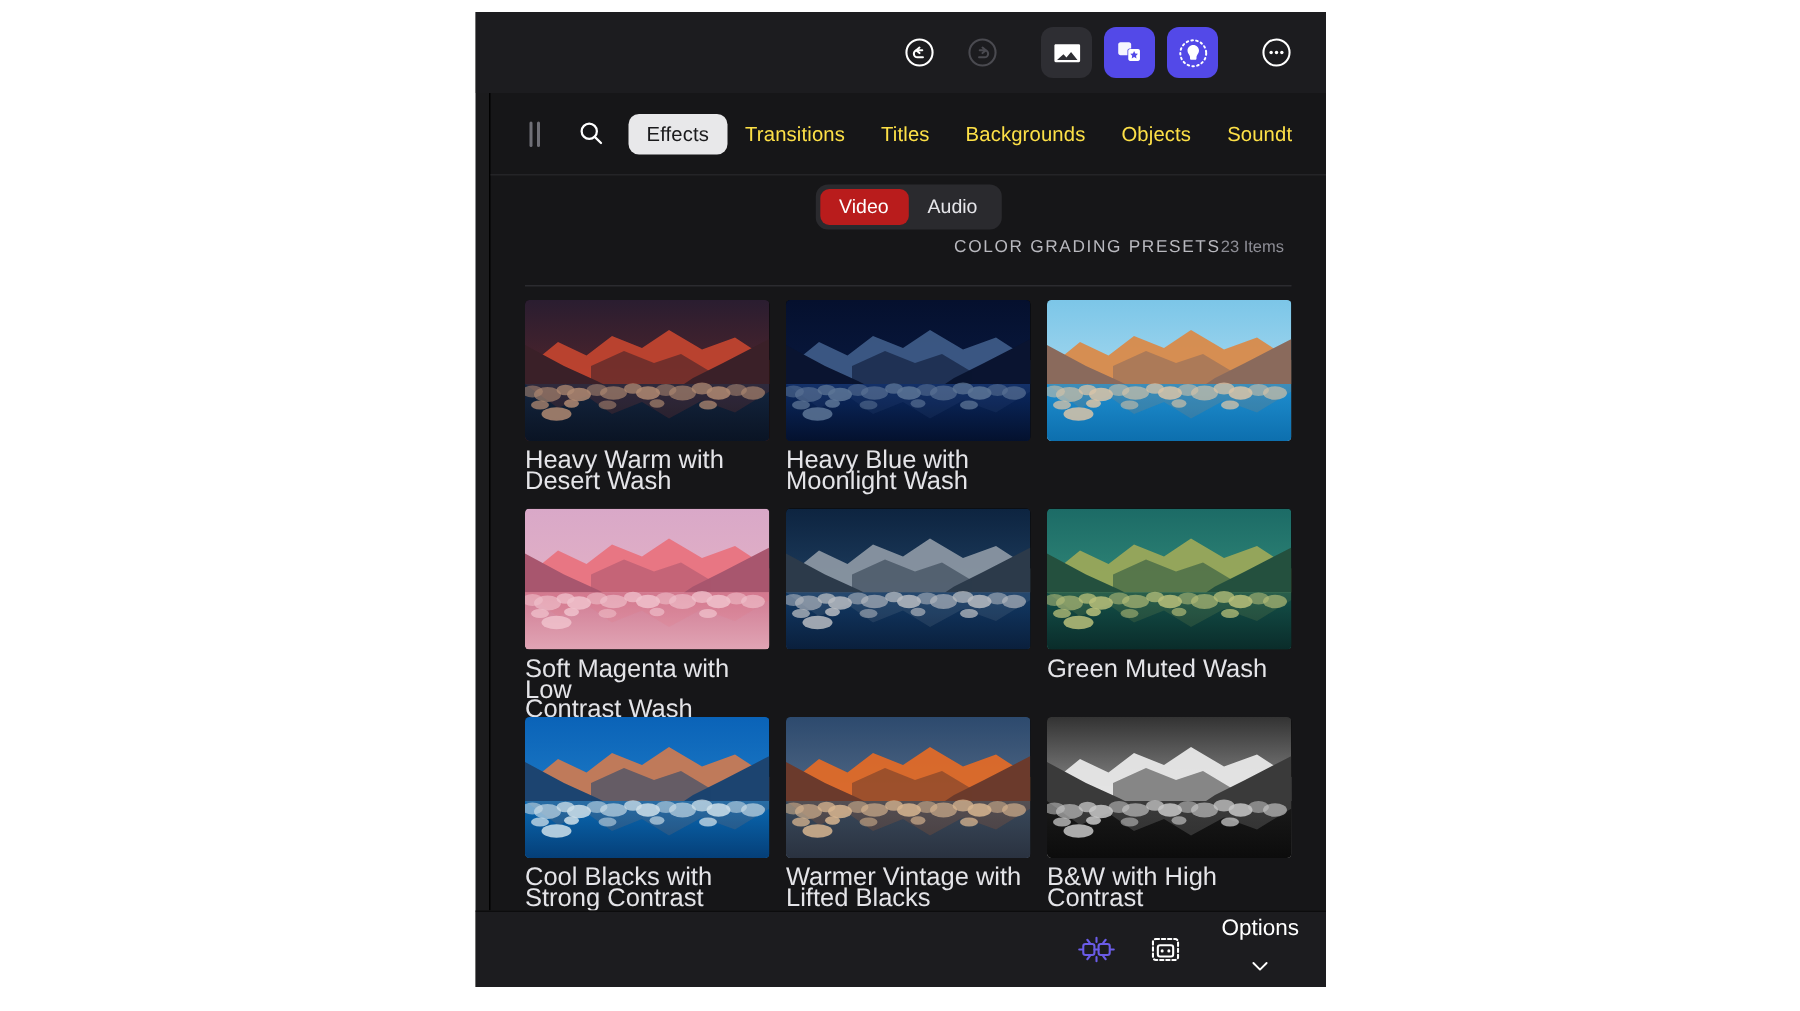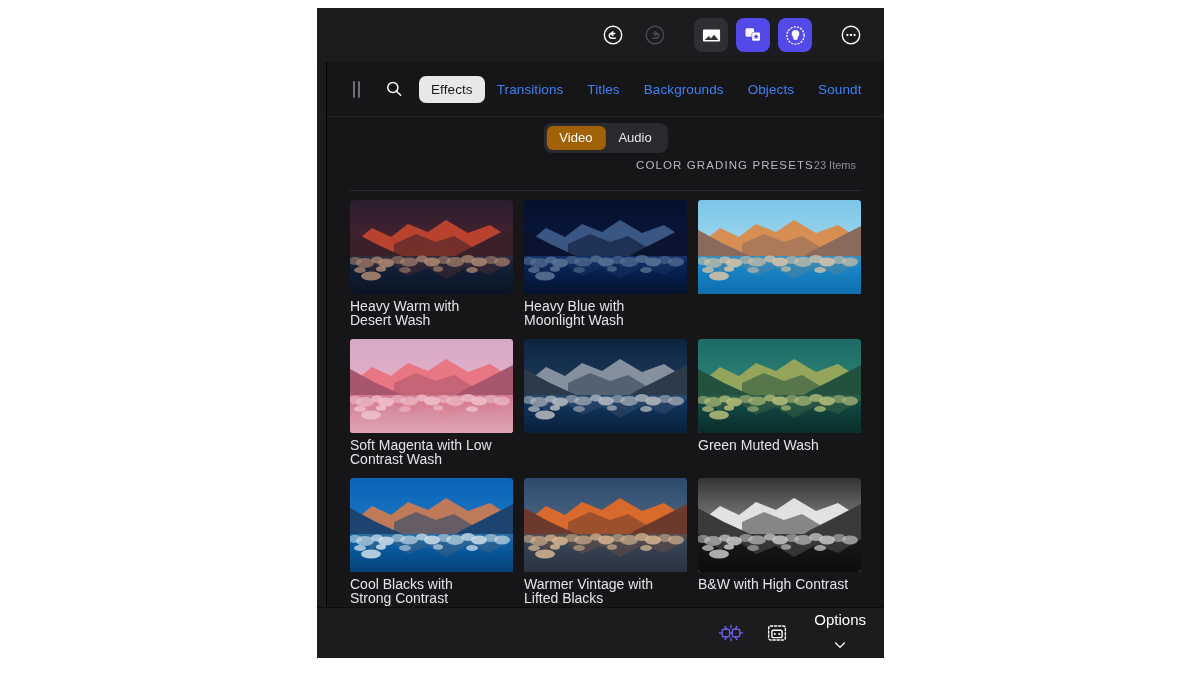--- a/index.html
+++ b/index.html
@@ -65,40 +65,40 @@
     flex: none;
   }
   .drag-handle i { display:block; width: 2px; height: 17px; background: #6f6f76; border-radius: 1px; }
   .search-btn {
     width: 30px; height: 30px; flex: none;
     display: flex; align-items: center; justify-content: center;
     color: #ffffff; margin-right: 10px;
   }
   .tab {
     flex: none;
-    font-size: 13.5px; color: #3b82f6;
+    font-size: 13.5px; color: #fde047;
     padding: 6px 12px;
     border-radius: 7px;
     white-space: nowrap;
     letter-spacing: 0.1px;
   }
   .tab.active { background: #e8e8ea; color: #1a1a1c; font-weight: 400; }
 
   
   .seg-row { position: relative; height: 38px; }
   .segmented {
     position: absolute; left: 50%; transform: translateX(-50%); top: 6px;
     display: flex; background: #2a2a2e; border-radius: 8px; padding: 3px;
   }
   .seg {
     font-size: 13px; color: #e6e6ea;
     padding: 4px 13px 5px; border-radius: 6px;
     white-space: nowrap;
   }
-  .seg.active { background: #a16207; color: #ffffff; }
+  .seg.active { background: #b91c1c; color: #ffffff; }
 
   .section-head {
     display: flex; align-items: baseline; justify-content: flex-end;
     padding: 4px 28px 0 23px;
     height: 26px;
   }
   .section-title {
     font-size: 11.5px; letter-spacing: 1.1px;
     color: #b9b9bf; text-transform: uppercase;
   }
@@ -120,21 +120,21 @@
   .thumb {
     width: 163px; height: 94px;
     border-radius: 3px;
     overflow: hidden;
     position: relative;
     background: #000;
   }
   .thumb svg { display: block; width: 163px; height: 94px; }
   .card-label {
     margin-top: 6px;
-    font-size: 14px; line-height: 13.5px;
+    font-size: 17px; line-height: 13.5px;
     color: #e4e4e8;
     height: 28px;
     white-space: pre-line;
   }
 
   
   .bottom-bar {
     position: absolute; left: 0; top: 599px;
     width: 567px; height: 51px;
     background: #1c1c1f;

